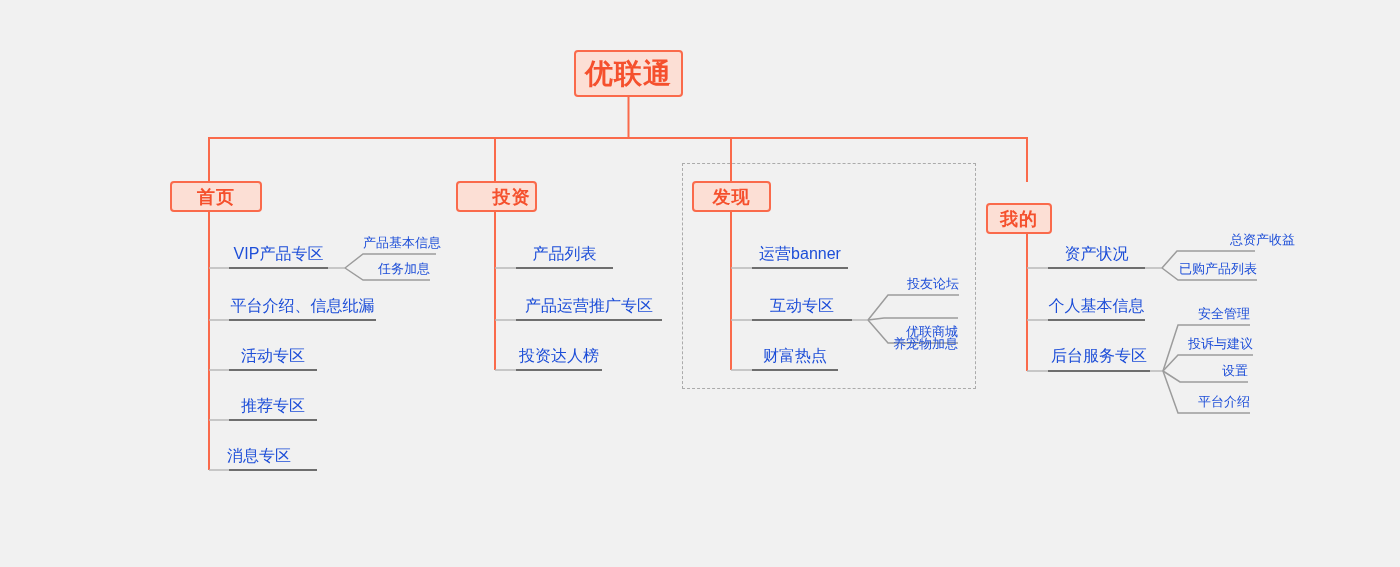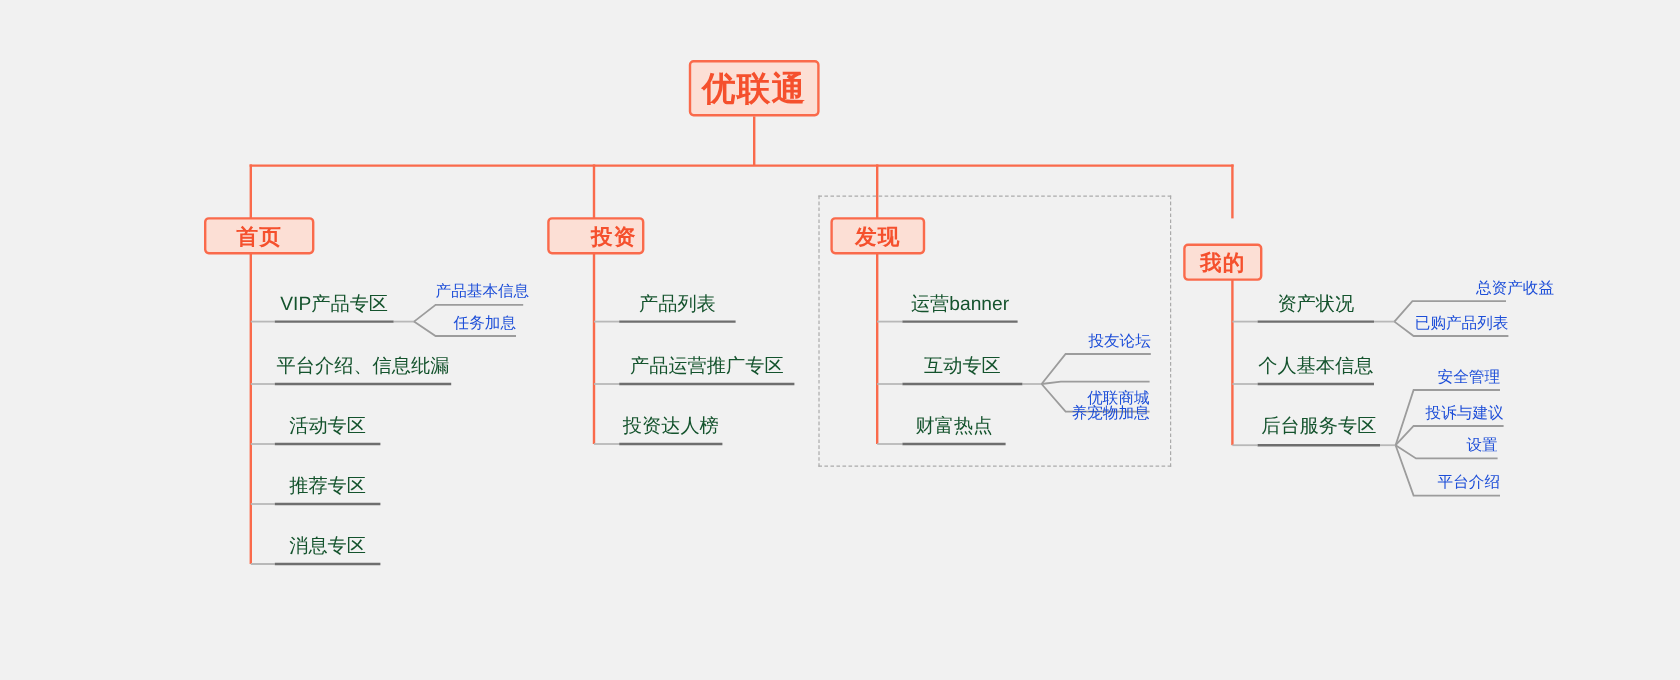--- a/index.html
+++ b/index.html
@@ -23,21 +23,21 @@
     color:#f5502d;
     font-weight:bold;
     box-sizing:border-box;
     letter-spacing:1px;
     cursor:default;
   }
   .root-node  { font-size:28px; }
   .branch-node{ font-size:18px; }
   .lbl2 {
     position:absolute; height:22px; line-height:22px;
-    font-size:16px; color:#14532d;
+    font-size:16px; color:#1d4ed8;
     text-align:center; white-space:nowrap; cursor:default;
   }
   .lbl3 {
     position:absolute; height:19px; line-height:19px;
     font-size:13px; color:#1d4ed8;
     text-align:right; white-space:nowrap; cursor:default;
   }
   .dashed-region {
     position:absolute;
     left:682px; top:163px; width:294px; height:226px;
@@ -124,21 +124,21 @@
 
   <div class="node branch-node" style="left:170px; top:181px; width:92px; height:31px;">首页</div>
   <div class="node branch-node" style="left:456px; top:181px; width:81px; height:31px;padding-left:30px;">投资</div>
   <div class="node branch-node" style="left:692px; top:181px; width:79px; height:31px;">发现</div>
   <div class="node branch-node" style="left:986px; top:181px; width:66px; height:31px;margin-top:22px;">我的</div>
 
   <div class="lbl2" style="left:229px; top:243px; width:99px;">VIP产品专区</div>
   <div class="lbl2" style="left:229px; top:295px; width:147px;">平台介绍、信息纰漏</div>
   <div class="lbl2" style="left:229px; top:345px; width:88px;">活动专区</div>
   <div class="lbl2" style="left:229px; top:395px; width:88px;">推荐专区</div>
-  <div class="lbl2" style="left:229px; top:445px; width:88px;">消息专区</div>
+  <div class="lbl2" style="left:215px; top:445px; width:88px;">消息专区</div>
   <div class="lbl3" style="left:363px; top:233px; width:73px;">产品基本信息</div>
   <div class="lbl3" style="left:363px; top:259px; width:67px;">任务加息</div>
 
   <div class="lbl2" style="left:516px; top:243px; width:97px;">产品列表</div>
   <div class="lbl2" style="left:516px; top:295px; width:146px;">产品运营推广专区</div>
   <div class="lbl2" style="left:516px; top:345px; width:86px;">投资达人榜</div>
 
   <div class="lbl2" style="left:752px; top:243px; width:96px;">运营banner</div>
   <div class="lbl2" style="left:752px; top:295px; width:100px;">互动专区</div>
   <div class="lbl2" style="left:752px; top:345px; width:86px;">财富热点</div>

